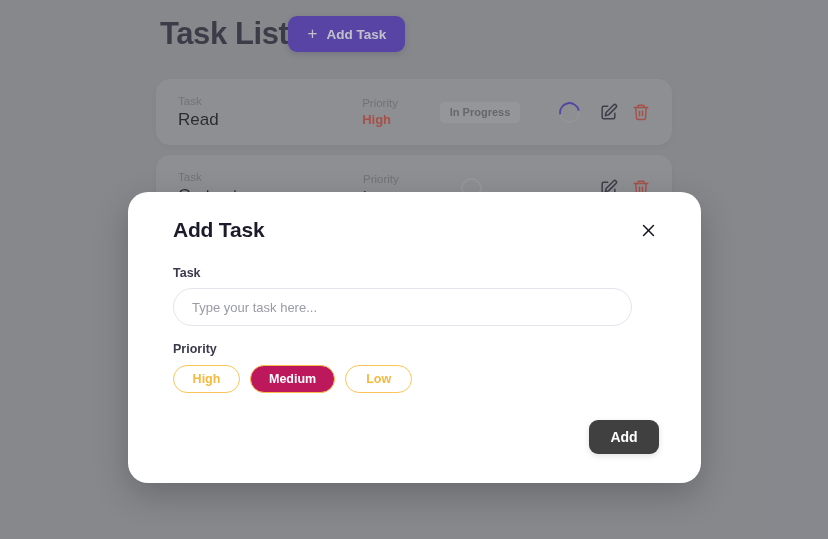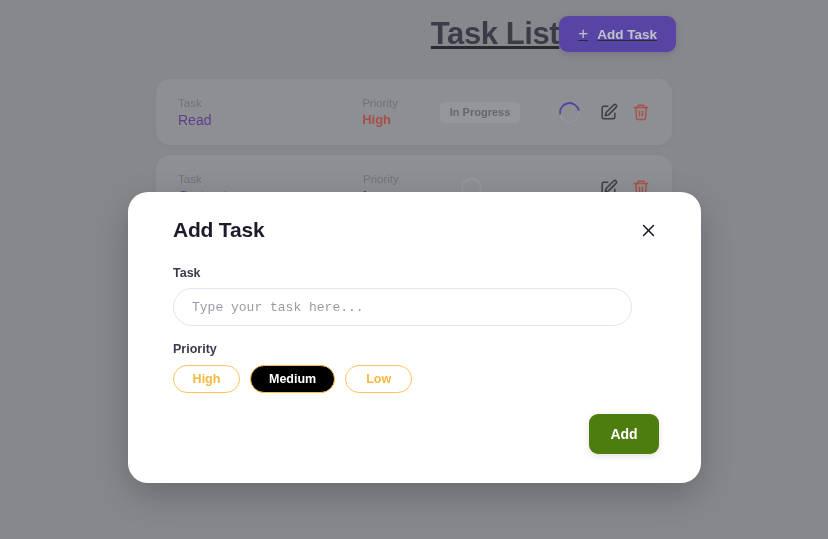--- a/index.html
+++ b/index.html
@@ -18,28 +18,27 @@
 
   
   .page-layer {
     position: absolute;
     inset: 0;
     padding: 0;
   }
 
   .page-header {
     position: absolute;
-    left: 152px;
+    left: 160px;
     top: 10px;
     width: 524px;
     height: 48px;
     display: flex;
     align-items: center;
-    justify-content: flex-end;
-    text-decoration: underline;
+    justify-content: flex-start;
   }
 
   .page-title {
     font-size: 31px;
     font-weight: bold;
     color: #1c1b2b;
     letter-spacing: -0.4px;
   }
 
   .add-task-button {
@@ -93,22 +92,22 @@
   .col-progress { width: 60px; display:flex; align-items:center; justify-content:center;}
   .col-actions { flex: 1; display: flex; align-items: center; justify-content: flex-end; gap: 14px; }
 
   .field-label {
     font-size: 11.5px;
     color: #6d6e75;
     margin-bottom: 3px;
   }
 
   .field-value {
-    font-size: 14px;
-    color: #4c1d95;
+    font-size: 17px;
+    color: #000000;
   }
 
   .priority-value { font-weight: bold; font-size: 13px; }
   .priority-high { color: #c0392b; }
   .priority-low  { color: #1f1e2e; }
 
   .status-badge {
     display: inline-flex;
     align-items: center;
     justify-content: center;
@@ -194,21 +193,21 @@
   }
 
   .task-input {
     width: 459px;
     height: 38px;
     border: 1px solid #e2e5ec;
     border-radius: 19px;
     padding: 0 18px;
     font-size: 13px;
     color: #2b2a38;
-    font-family: Liberation Mono, monospace;
+    font-family: Liberation Sans, sans-serif;
     outline: none;
     background: #fff;
   }
   .task-input::placeholder { color: #9a9aa6; }
 
   .priority-section { margin-top: 16px; }
 
   .priority-options {
     display: flex;
     gap: 10px;
@@ -226,37 +225,37 @@
     font-size: 12.5px;
     font-weight: bold;
     font-family: "Liberation Sans", sans-serif;
     cursor: pointer;
     display: flex;
     align-items: center;
     justify-content: center;
   }
 
   .priority-chip.selected {
-    background: #000000;
+    background: #be185d;
     border-color: #f9be4a;
     color: #ffffff;
   }
 
   .modal-footer {
     position: absolute;
     right: 42px;
     bottom: 29px;
   }
 
   .submit-button {
-    background: #4d7c0f;
+    background: #404040;
     color: #ffffff;
     border: none;
     border-radius: 9px;
-    height: 40px;
+    height: 34px;
     width: 70px;
     font-size: 14px;
     font-weight: bold;
     font-family: "Liberation Sans", sans-serif;
     cursor: not-allowed;
     box-shadow: 0 2px 6px rgba(0,0,0,0.12);
     margin-left: 25px;
   }
 </style>
 </head>

